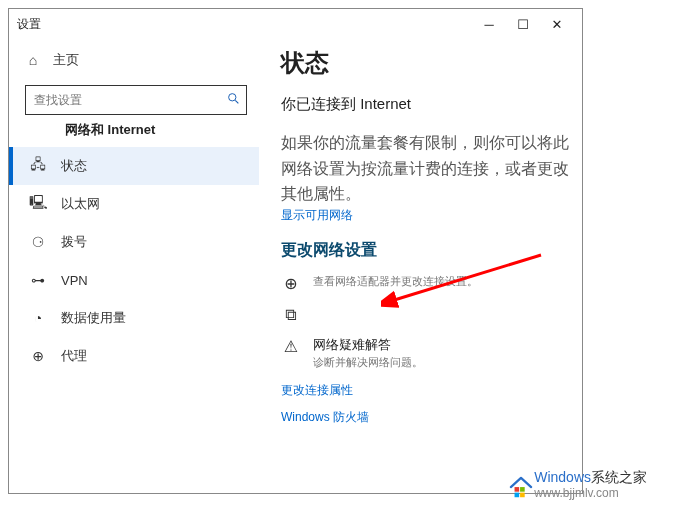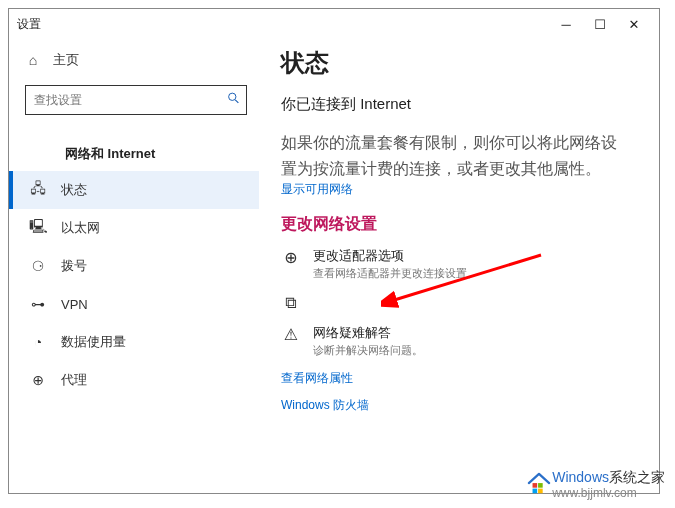--- a/index.html
+++ b/index.html
@@ -6,21 +6,21 @@
   body {
     font-family: "Microsoft YaHei", "Segoe UI", sans-serif;
     background: #fff;
     width: 675px;
     height: 508px;
     overflow: hidden;
     position: relative;
   }
   .window {
     border: 1px solid #888;
-    width: 652px;
+    width: 575px;
     height: 486px;
     margin: 8px;
     position: relative;
     background: #fff;
   }
   .titlebar {
     height: 30px;
     display: flex;
     align-items: center;
     padding: 0 8px;
@@ -48,22 +48,21 @@
     height: 34px; gap: 12px;
     font-size: 13px; color: #333;
     margin-bottom: 8px;
   }
   .home-row .icon { width: 16px; text-align: center; font-size: 14px; }
   .search-wrap {
     position: relative;
     width: 222px; height: 30px;
     border: 1px solid #333;
     display: flex; align-items: center;
-    margin-bottom: 30px;
-    font-family: Liberation Serif, serif;
+    margin-bottom: 6px;
   }
   .search-wrap input {
     border: none; outline: none;
     width: 100%; height: 100%;
     padding: 0 28px 0 8px;
     font-size: 12px; color: #555;
     font-family: inherit;
   }
   .search-wrap .sicon {
     position: absolute; right: 6px; top: 50%; transform: translateY(-50%);
@@ -102,41 +101,41 @@
   .desc {
     font-size: 16px; color: #555; line-height: 1.6;
     margin-bottom: 0;
     max-width: 340px;
   }
   .link {
     font-size: 12px; color: #0066cc;
     display: block; margin-bottom: 10px;
   }
   .main h2 {
-    font-size: 16px; font-weight: 600; color: #be185d;
+    font-size: 16px; font-weight: 600; color: #0c4a6e;
     margin: 16px 0 12px;
   }
   .opt {
     display: flex; gap: 12px; align-items: flex-start;
     margin-bottom: 12px;
   }
   .opt .oicon {
     width: 20px; font-size: 16px; color: #333; text-align: center; padding-top: 1px;
   }
   .opt .otitle { font-size: 13px; color: #222; }
   .opt .odesc { font-size: 11px; color: #777; margin-top: 1px; }
   .arrow {
     position: absolute;
     left: 372px; top: 240px;
     pointer-events: none;
   }
   .watermark {
     position: absolute;
-    right: 10px; bottom: 8px;
-    display: flex; align-items: center; 
+    right: 28px; bottom: 8px;
+    display: flex; align-items: flex-end; 
     font-size: 14px; color: #2a6fc9;
   }
   .watermark .sub { font-size: 12px; color: #888; display: block; line-height: 1.1; }
   .house {
     width: 26px; height: 24px; position: relative;
   }
 </style>
 </head>
 <body>
 
@@ -204,38 +203,37 @@
       <div class="sub1">你已连接到 Internet</div>
       <div class="desc">如果你的流量套餐有限制，则你可以将此网络设置为按流量计费的连接，或者更改其他属性。</div>
 
       <a class="link">显示可用网络</a>
 
       <h2>更改网络设置</h2>
 
       <div class="opt">
         <span class="oicon">⊕</span>
         <div>
-          <div class="otitle">更改适配器选项</div>
           <div class="odesc">查看网络适配器并更改连接设置。</div>
         </div>
       </div>
 
       <div class="opt">
         <span class="oicon">⧉</span>
       </div>
 
       <div class="opt">
         <span class="oicon">⚠</span>
         <div>
           <div class="otitle">网络疑难解答</div>
           <div class="odesc">诊断并解决网络问题。</div>
         </div>
       </div>
 
-      <a class="link">查看网络属性</a>
+      <a class="link">更改连接属性</a>
       <a class="link" style="margin-bottom:16px">Windows 防火墙</a>
     </div>
 
   </div>
 
   <svg class="arrow" width="170" height="60">
     <defs>
       <marker id="ah" markerWidth="10" markerHeight="10" refX="2" refY="3" orient="auto">
         <path d="M0,0 L0,6 L8,3 z" fill="#ff0000"></path>
       </marker>

